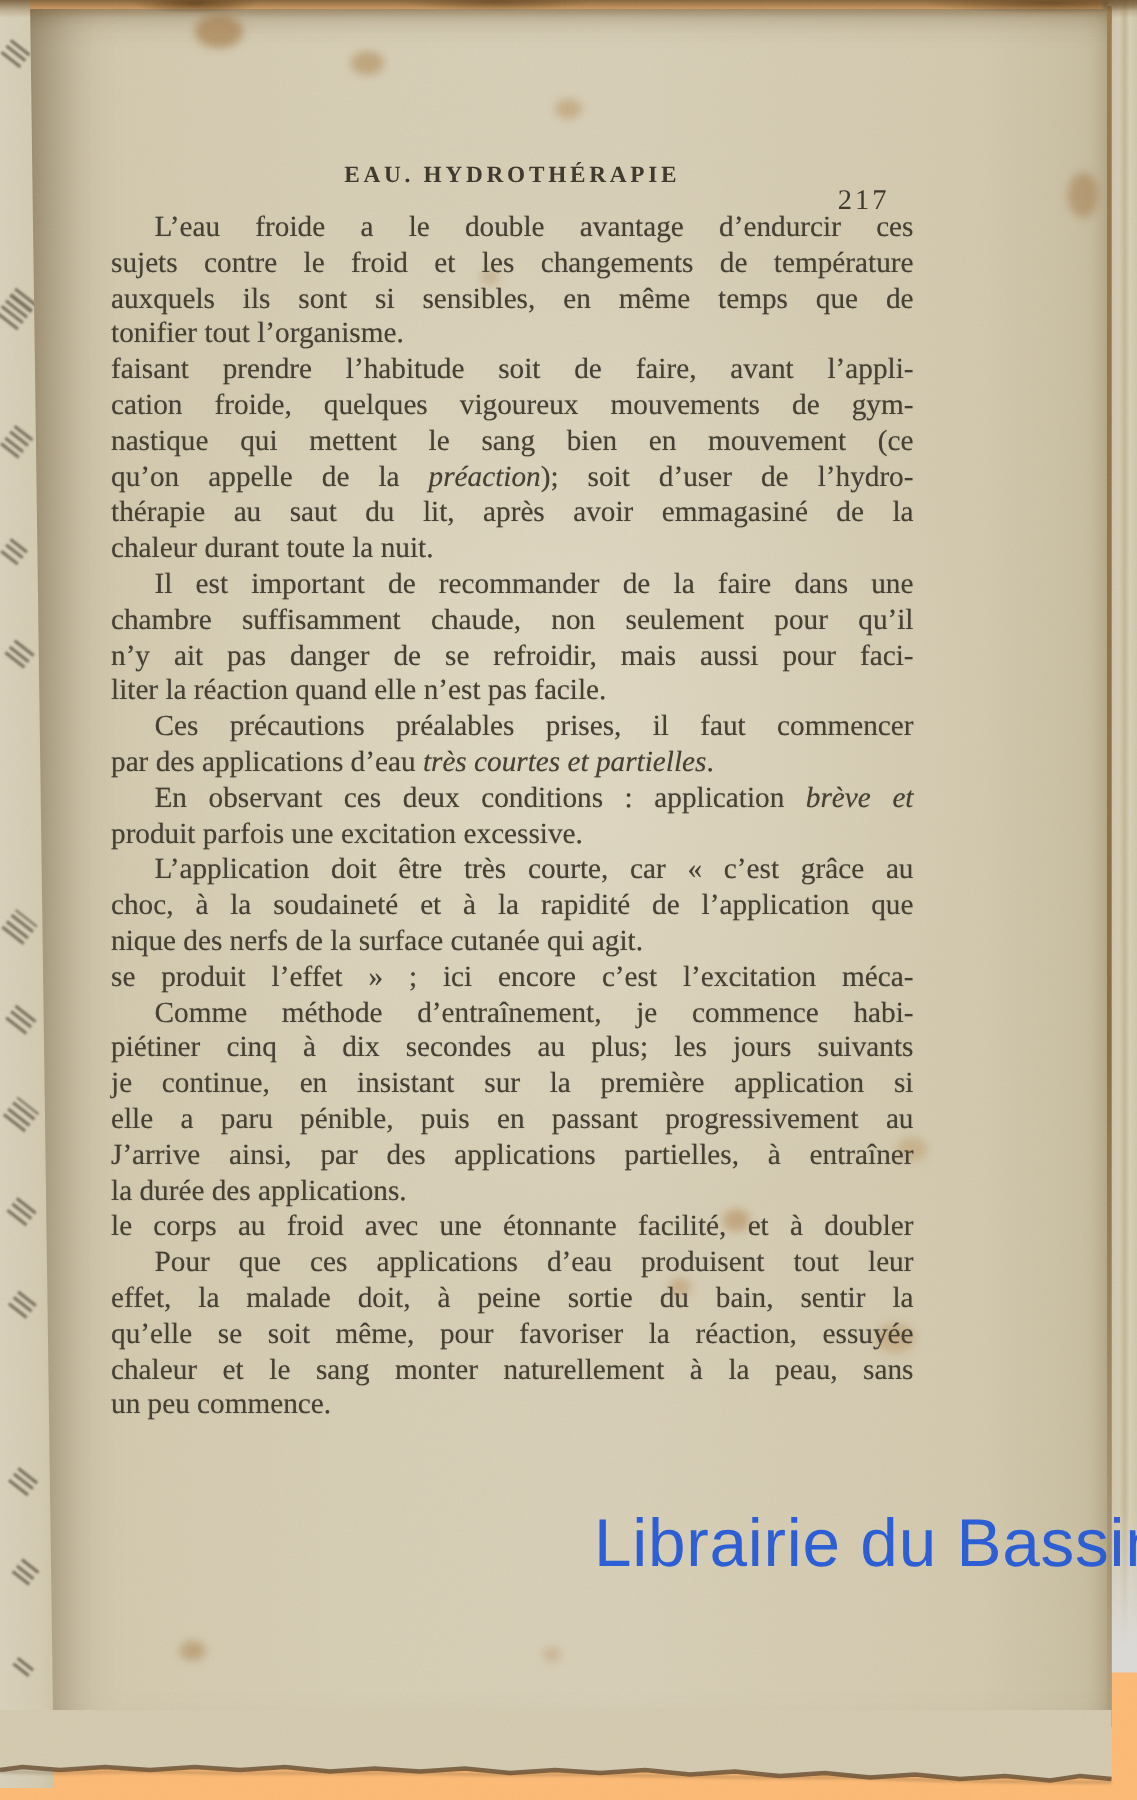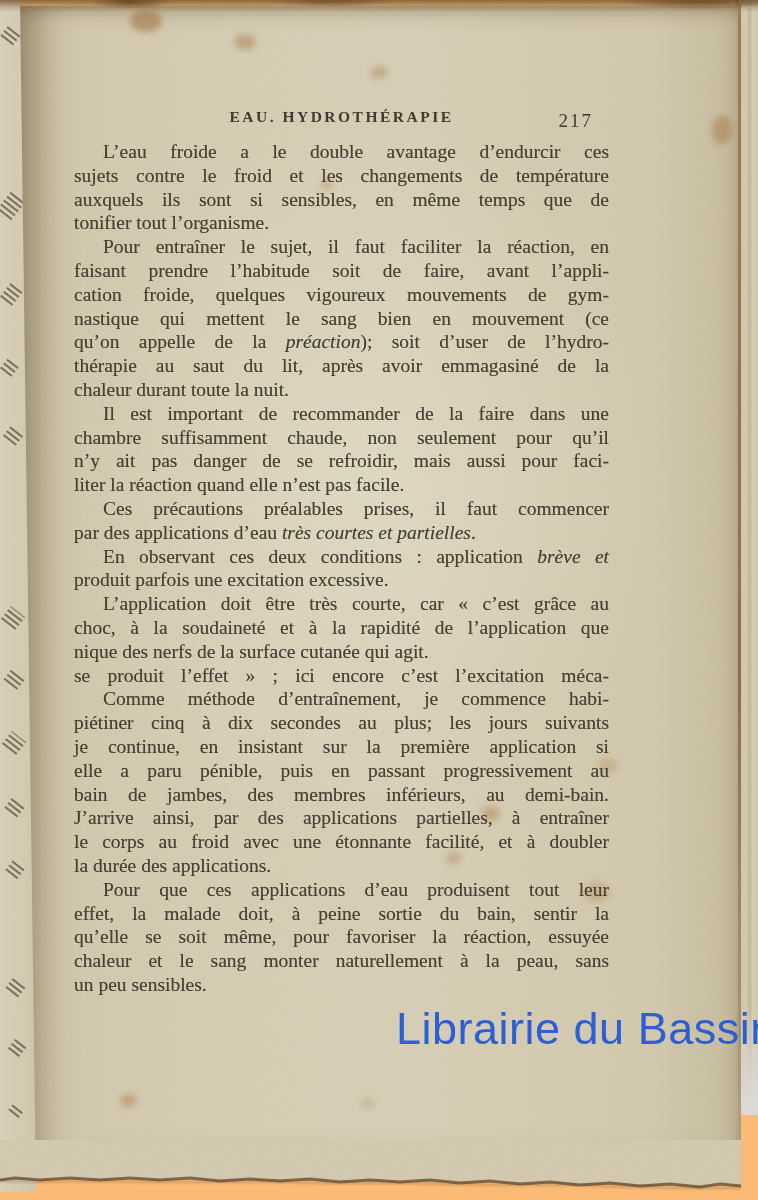--- a/index.html
+++ b/index.html
@@ -47,21 +47,21 @@
 
   
   .spot{position:absolute;border-radius:50%;filter:blur(3px);}
 
   
   .content{position:absolute;left:74px;top:106px;width:535px;color:#443e31;}
   .pg-header{position:relative;height:30px;
     font-size:16px;letter-spacing:2.5px;color:#3d372b;}
   .pg-title{position:absolute;left:0;right:0;text-align:center;top:2px;font-weight:bold;
     font-size:15.5px;}
-  .pg-num{position:absolute;right:16px;top:4px;font-size:19px;letter-spacing:2px;font-weight:normal;}
+  .pg-num{position:absolute;right:16px;top:17px;font-size:19px;letter-spacing:2px;font-weight:normal;}
   .text-block{position:absolute;left:0;top:34px;width:535px;
     font-size:19.5px;line-height:23.8px;color:#433d31;
     text-shadow:0 0 .6px rgba(67,61,49,.55);}
   .paragraph{margin:0;}
   .line{text-align:justify;text-align-last:justify;white-space:normal;}
   .line.last{text-align-last:left;}
   .line.indent{text-indent:29px;}
   .line i{font-style:italic;}
 
   
@@ -120,21 +120,20 @@
       <span class="pg-num">217</span>
     </div>
     <div class="text-block">
         <div class="paragraph">
           <div class="line indent"><span>L’eau froide a le double avantage d’endurcir ces</span></div>
           <div class="line"><span>sujets contre le froid et les changements de température</span></div>
           <div class="line"><span>auxquels ils sont si sensibles, en même temps que de</span></div>
           <div class="line last"><span>tonifier tout l’organisme.</span></div>
         </div>
         <div class="paragraph">
-          <div class="line indent"><span>Pour entraîner le sujet, il faut faciliter la réaction, en</span></div>
           <div class="line"><span>faisant prendre l’habitude soit de faire, avant l’appli-</span></div>
           <div class="line"><span>cation froide, quelques vigoureux mouvements de gym-</span></div>
           <div class="line"><span>nastique qui mettent le sang bien en mouvement (ce</span></div>
           <div class="line"><span>qu’on appelle de la </span><i>préaction</i><span>); soit d’user de l’hydro-</span></div>
           <div class="line"><span>thérapie au saut du lit, après avoir emmagasiné de la</span></div>
           <div class="line last"><span>chaleur durant toute la nuit.</span></div>
         </div>
         <div class="paragraph">
           <div class="line indent"><span>Il est important de recommander de la faire dans une</span></div>
           <div class="line"><span>chambre suffisamment chaude, non seulement pour qu’il</span></div>
@@ -153,31 +152,30 @@
           <div class="line indent"><span>L’application doit être très courte, car « c’est grâce au</span></div>
           <div class="line"><span>choc, à la soudaineté et à la rapidité de l’application que</span></div>
           <div class="line last"><span>nique des nerfs de la surface cutanée qui agit.</span></div>
           <div class="line"><span>se produit l’effet » ; ici encore c’est l’excitation méca-</span></div>
         </div>
         <div class="paragraph">
           <div class="line indent"><span>Comme méthode d’entraînement, je commence habi-</span></div>
           <div class="line"><span>piétiner cinq à dix secondes au plus; les jours suivants</span></div>
           <div class="line"><span>je continue, en insistant sur la première application si</span></div>
           <div class="line"><span>elle a paru pénible, puis en passant progressivement au</span></div>
-          <div class="line"><span>bain de jambes, des membres inférieurs, au demi-bain.</span></div>
           <div class="line"><span>J’arrive ainsi, par des applications partielles, à entraîner</span></div>
+          <div class="line last"><span>la durée des applications.</span></div>
           <div class="line"><span>le corps au froid avec une étonnante facilité, et à doubler</span></div>
-          <div class="line last"><span>la durée des applications.</span></div>
         </div>
         <div class="paragraph">
           <div class="line indent"><span>Pour que ces applications d’eau produisent tout leur</span></div>
           <div class="line"><span>effet, la malade doit, à peine sortie du bain, sentir la</span></div>
           <div class="line"><span>qu’elle se soit même, pour favoriser la réaction, essuyée</span></div>
           <div class="line"><span>chaleur et le sang monter naturellement à la peau, sans</span></div>
-          <div class="line last"><span>un peu sensibles.</span></div>
+          <div class="line last"><span>un peu commence.</span></div>
         </div>
       </div>
   </div>
 
   <svg class="bottom-svg" viewBox="0 0 758 60" preserveAspectRatio="none">
     <path d="M0,0 L741,0 L741,46 L720,44 L700,47 L670,44 L640,46 L610,43 L580,45 L550,42 L520,44 L490,41 L460,43 L430,40 L400,42 L370,40 L340,42 L310,39 L280,41 L250,39 L220,41 L190,38 L160,40 L130,38 L100,40 L70,38 L40,40 L15,38 L0,40 Z" fill="#d3c9af"></path>
     <path d="M0,40 L15,38 L40,40 L70,38 L100,40 L130,38 L160,40 L190,38 L220,41 L250,39 L280,41 L310,39 L340,42 L370,40 L400,42 L430,40 L460,43 L490,41 L520,44 L550,42 L580,45 L610,43 L640,46 L670,44 L700,47 L720,44 L741,46" fill="none" stroke="#6d5234" stroke-width="3" stroke-linejoin="round" opacity=".85" style="filter:blur(.5px)"></path>
     <path d="M0,41 L40,42 L90,41 L150,42 L210,42 L270,42 L330,43 L390,43 L450,44 L510,45 L570,45 L630,47 L690,48 L741,48" fill="none" stroke="rgba(109,82,52,.35)" stroke-width="2" style="filter:blur(1px)"></path>
   </svg>
 

